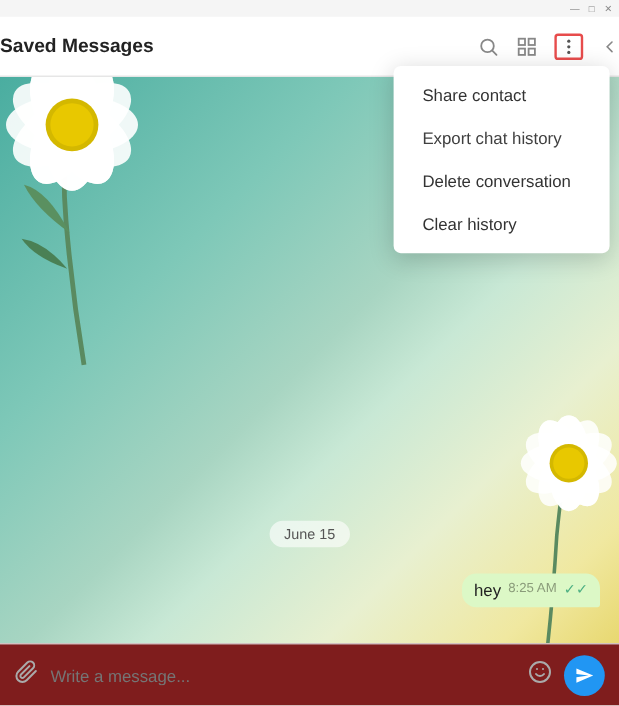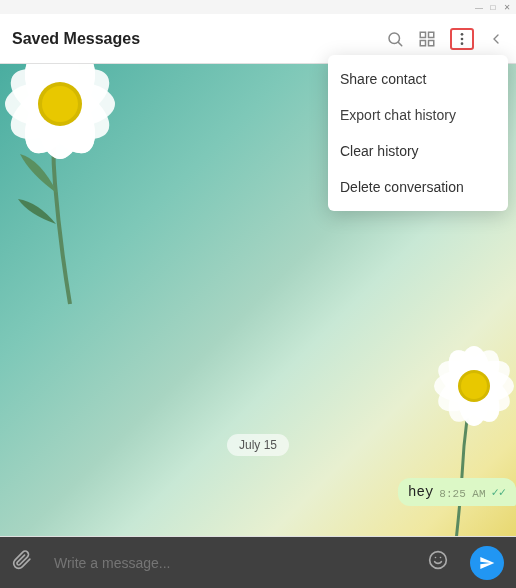--- a/index.html
+++ b/index.html
@@ -43,21 +43,21 @@
     }
 
     
     .header {
       position: absolute;
       top: 14px; left: 0; right: 0;
       height: 50px;
       background: #fff;
       display: flex;
       align-items: center;
-      padding: 0 12px;
+      padding: 0 0;
       border-bottom: 1px solid #e0e0e0;
       z-index: 50;
     }
 
     .header-title {
       flex: 1;
       font-size: 16px;
       font-weight: 600;
       color: #222;
     }
@@ -119,29 +119,28 @@
       color: #555;
       font-size: 12px;
       padding: 4px 12px;
       border-radius: 12px;
     }
 
     
     .message-bubble {
       position: absolute;
       bottom: 30px;
-      right: 0;
+      right: 16px;
       background: #dcf8c6;
       border-radius: 12px 12px 2px 12px;
       padding: 6px 10px;
       display: flex;
-      align-items: flex-end;
+      align-items: flex-start;
       gap: 6px;
       max-width: 200px;
-      font-family: Liberation Mono, monospace;
     }
 
     .message-text {
       font-size: 14px;
       color: #222;
     }
 
     .message-time {
       font-size: 11px;
       color: #8a9b7a;
@@ -151,26 +150,26 @@
     .message-tick {
       color: #4caf82;
       font-size: 12px;
     }
 
     
     .input-bar {
       position: absolute;
       bottom: 0; left: 0; right: 0;
       height: 52px;
-      background: #404040;
+      background: #7f1d1d;
       border-top: 1px solid #e0e0e0;
       display: flex;
       align-items: center;
       padding: 0 12px;
-      gap: 22px;
+      gap: 10px;
     }
 
     .attach-icon {
       color: #aaa;
       font-size: 20px;
       cursor: pointer;
     }
 
     .input-field {
       flex: 1;
@@ -207,21 +206,21 @@
       right: 8px;
       background: #fff;
       border-radius: 6px;
       box-shadow: 0 4px 20px rgba(0,0,0,0.18);
       z-index: 200;
       min-width: 180px;
       padding: 6px 0;
     }
 
     .menu-item {
-      padding: 10px 12px;
+      padding: 10px 24px;
       font-size: 14px;
       cursor: pointer;
       color: #333;
       white-space: nowrap;
     }
 
     .menu-item.red {
       color: #404040;
     }
   </style>
@@ -301,21 +300,21 @@
     <ellipse cx="118" cy="40" rx="18" ry="40" fill="white" opacity="0.85" transform="rotate(60 118 40)"></ellipse>
     <ellipse cx="118" cy="40" rx="18" ry="40" fill="white" opacity="0.85" transform="rotate(90 118 40)"></ellipse>
     <ellipse cx="118" cy="40" rx="18" ry="40" fill="white" opacity="0.85" transform="rotate(120 118 40)"></ellipse>
     <ellipse cx="118" cy="40" rx="18" ry="40" fill="white" opacity="0.85" transform="rotate(150 118 40)"></ellipse>
     <ellipse cx="118" cy="40" rx="18" ry="40" fill="white" opacity="0.85" transform="rotate(180 118 40)"></ellipse>
 
     <circle cx="118" cy="40" r="16" fill="#d4b800"></circle>
     <circle cx="118" cy="40" r="13" fill="#e8c800"></circle>
   </svg>
 
-  <div class="date-badge">July 15</div>
+  <div class="date-badge">June 15</div>
 
   <div class="message-bubble">
     <span class="message-text">hey</span>
     <span class="message-time">8:25 AM</span>
     <span class="message-tick">✓✓</span>
   </div>
 </div>
 
 <div class="input-bar">
   <span class="attach-icon">
@@ -335,15 +334,15 @@
   <div class="send-button">
     <svg width="16" height="16" viewBox="0 0 24 24" fill="white">
       <path d="M2 21l21-9L2 3v7l15 2-15 2z"></path>
     </svg>
   </div>
 </div>
 
 <div class="context-menu">
   <div class="menu-item">Share contact</div>
   <div class="menu-item red">Export chat history</div>
+  <div class="menu-item">Delete conversation</div>
   <div class="menu-item">Clear history</div>
-  <div class="menu-item">Delete conversation</div>
 </div>
 
 </body></html>

